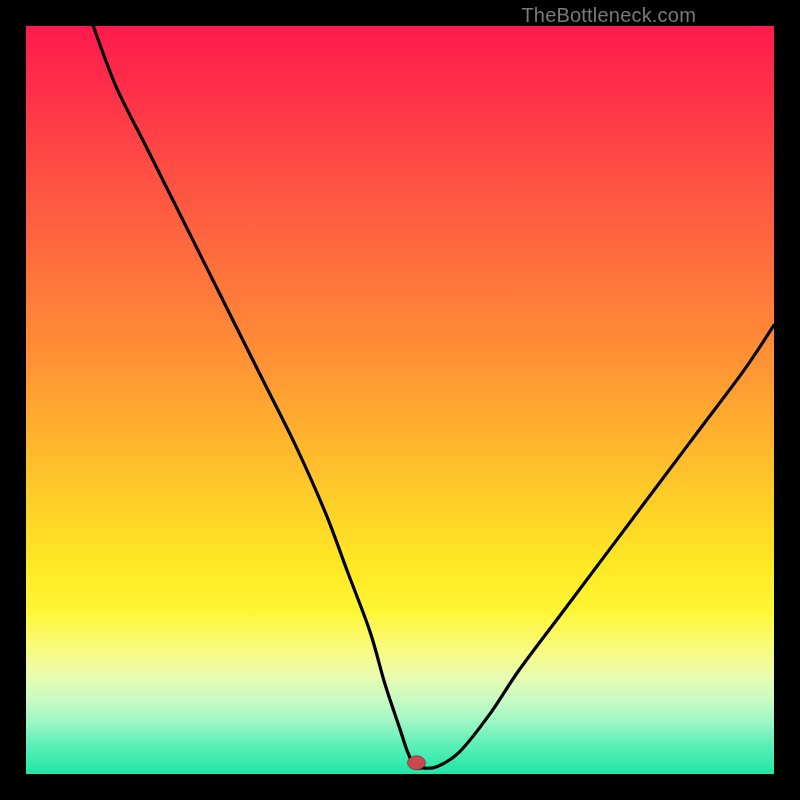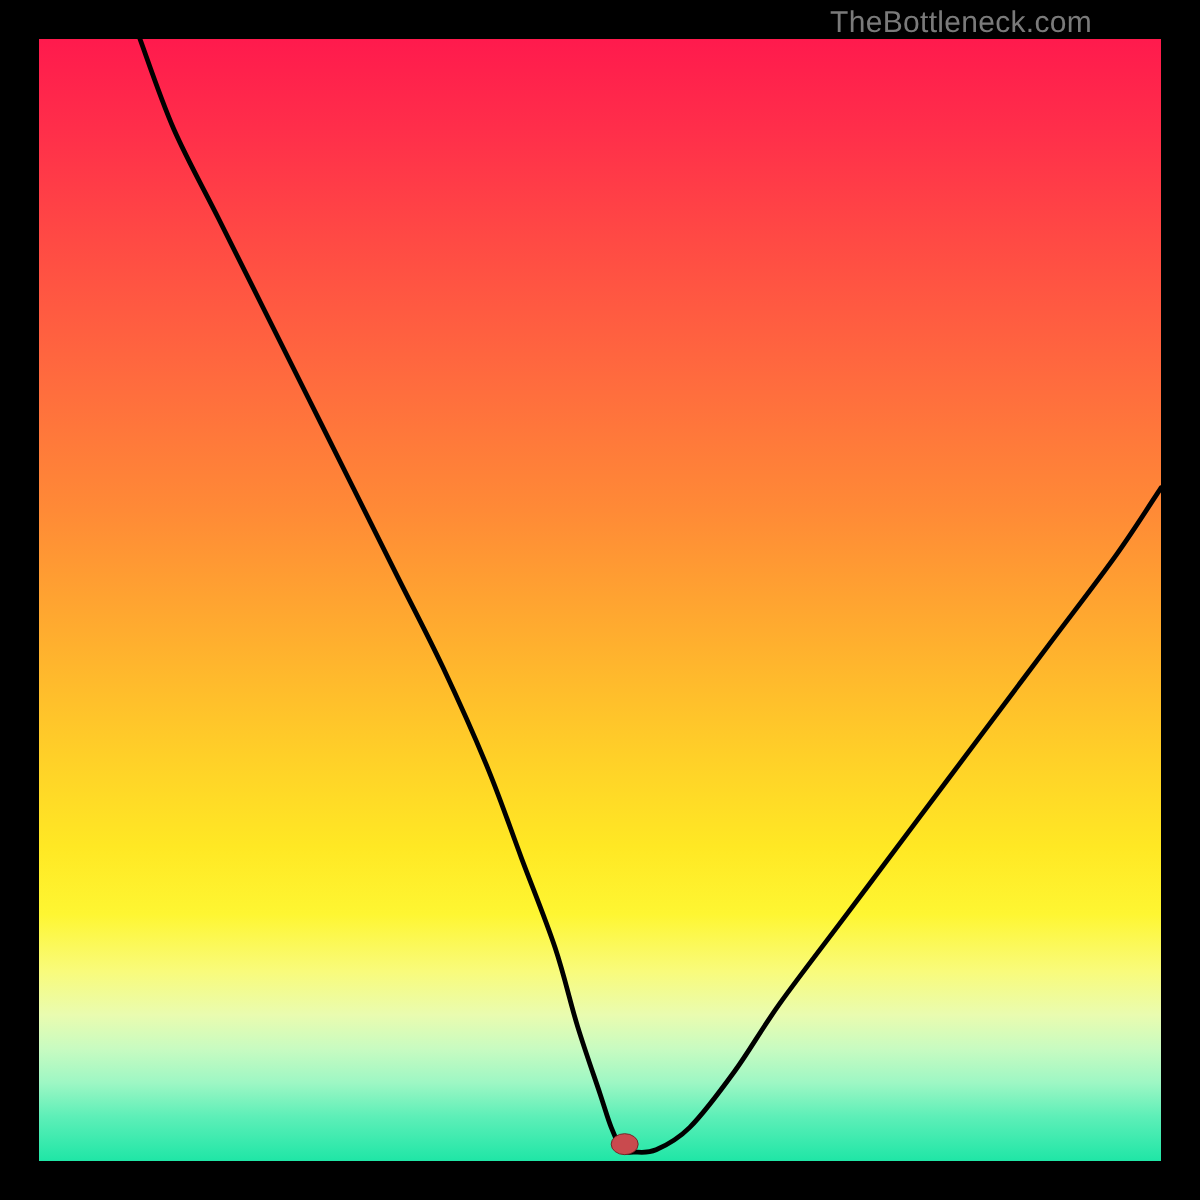--- a/index.html
+++ b/index.html
@@ -9,21 +9,20 @@
     height: 800px;
     background: #000;
     overflow: hidden;
     font-family: Arial, Helvetica, sans-serif;
   }
   .frame {
     position: relative;
     width: 724px;
     height: 800px;
     background: #000;
-    padding-left: 32px;
   }
   .plot-area {
     position: absolute;
     left: 26px;
     top: 26px;
     width: 748px;
     height: 748px;
     
     background: linear-gradient(
       to bottom,

